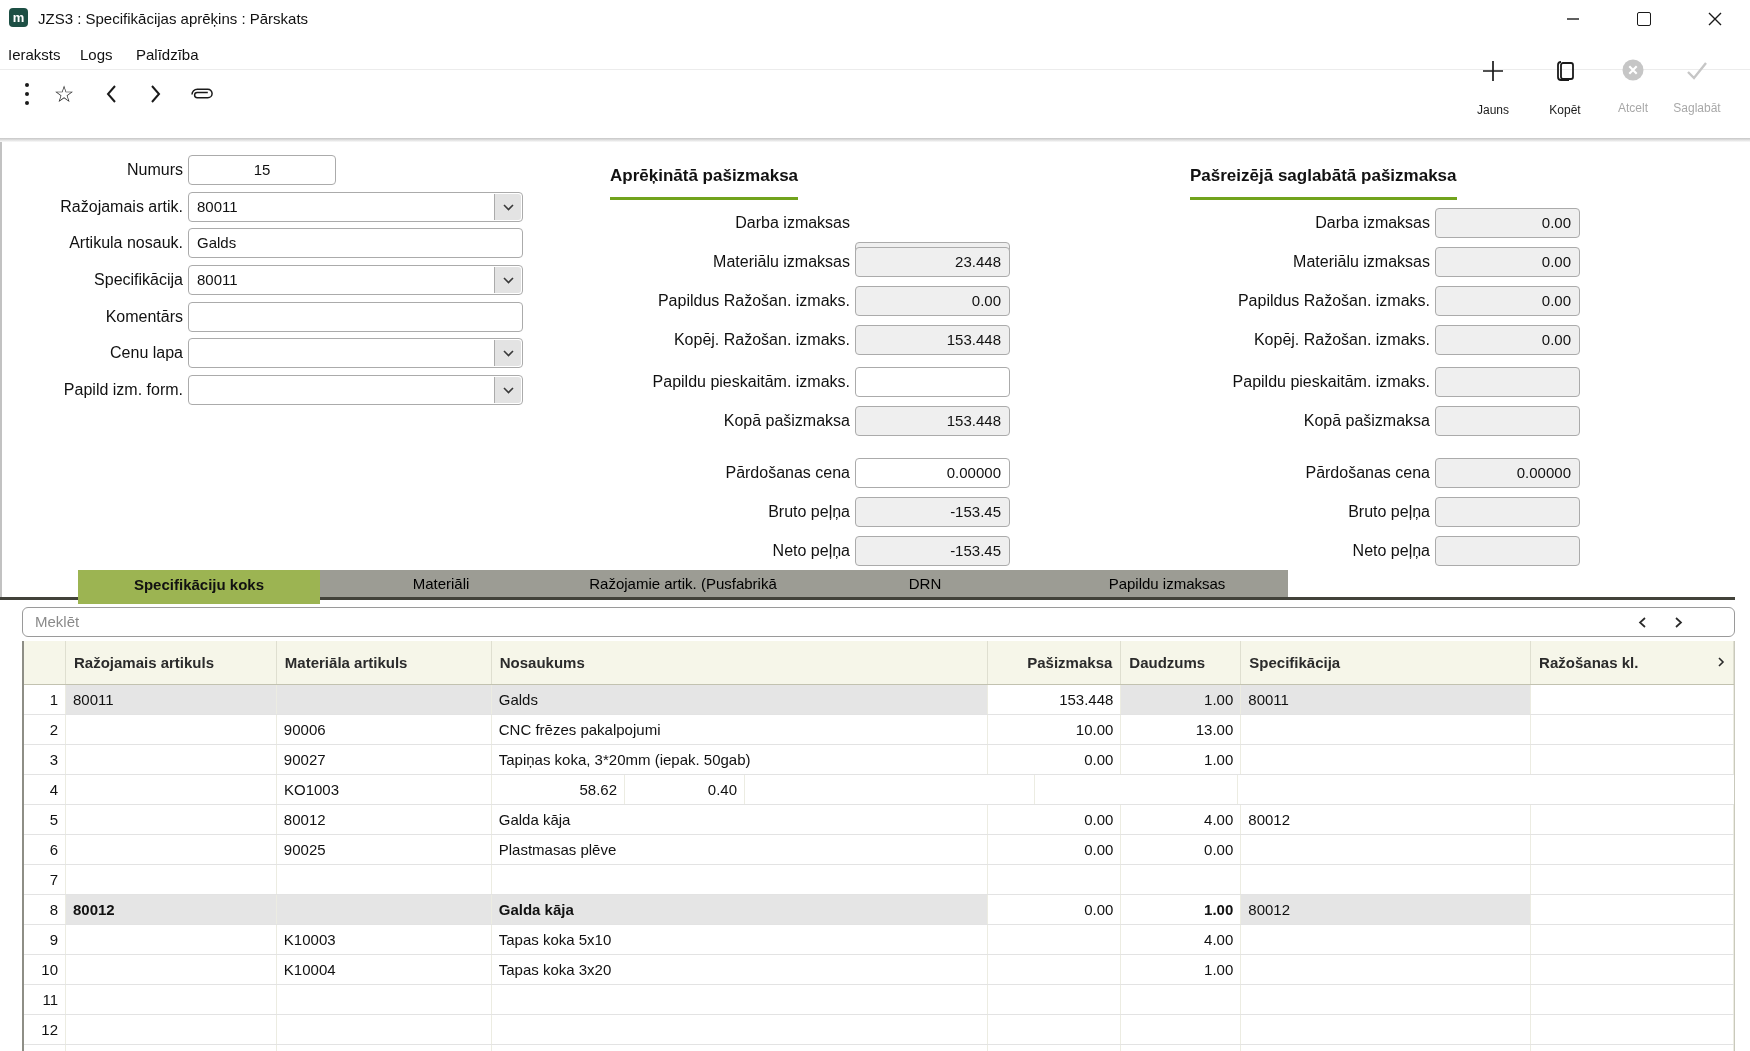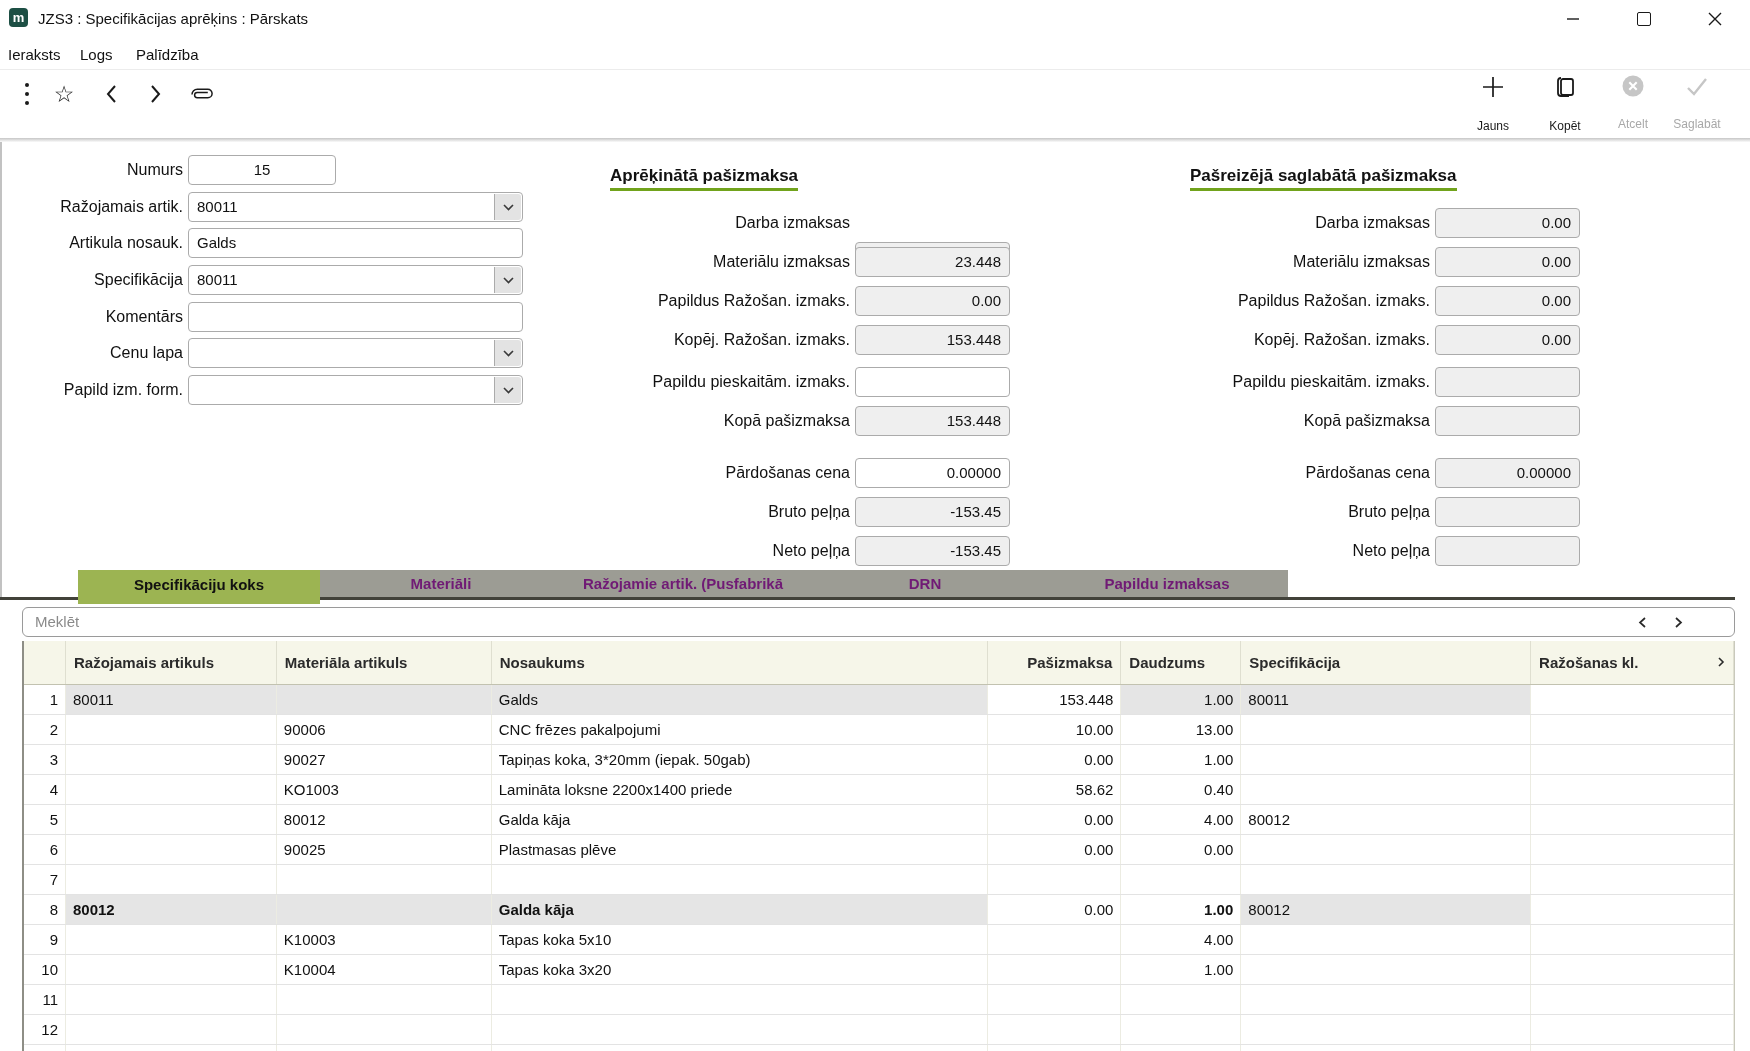--- a/index.html
+++ b/index.html
@@ -15,44 +15,44 @@
   .winbtn{position:absolute;top:0;width:58px;height:38px;display:flex;align-items:center;justify-content:center;}
   .maxbox{width:12px;height:12px;border:1.4px solid #1a1a1a;border-radius:2px;display:block;}
 
   
   .menubar{position:absolute;top:40px;left:0;width:1750px;height:29px;border-bottom:1px solid #ECECEC;}
   .menu-item{position:absolute;top:0;height:29px;display:flex;align-items:center;font-size:15px;cursor:default;}
 
   
   .tico{position:absolute;top:76px;width:34px;height:36px;display:flex;align-items:center;justify-content:center;}
   .star-glyph{font-size:23px;line-height:23px;color:#1a1a1a;}
-  .tbtn{position:absolute;top:74px;width:64px;height:50px;display:flex;flex-direction:column;align-items:center;gap:19px;}
+  .tbtn{position:absolute;top:58px;width:64px;height:50px;display:flex;flex-direction:column;align-items:center;gap:19px;}
   .tbtn .ic{height:28px;display:flex;align-items:center;justify-content:center;}
   .tbtn .lbl{font-size:12px;color:#1a1a1a;}
   .tbtn.disabled .lbl{color:#A8A8A8;}
 
   .sep{position:absolute;top:138px;left:0;width:1750px;height:4px;background:linear-gradient(#C6C6C6,#FAFAFA);}
   .leftedge{position:absolute;top:142px;left:0;width:2px;height:456px;background:#C2C2C2;}
 
   
   .flabel{position:absolute;left:0;width:183px;height:30px;line-height:30px;font-size:16px;text-align:right;white-space:nowrap;}
   .finput{position:absolute;height:30px;box-sizing:border-box;border:1px solid #ABABAB;border-radius:4px;
           background:#fff;font-size:15px;line-height:28px;padding:0 8px;white-space:nowrap;overflow:hidden;}
   .finput.ro{background:#EFEFEF;}
   .finput.tr{text-align:right;}
   .clabel{position:absolute;width:290px;height:30px;line-height:30px;font-size:16px;text-align:right;white-space:nowrap;}
   .arrow{position:absolute;right:1px;top:1px;bottom:1px;width:26px;background:#E3E3E3;border-left:1px solid #ABABAB;
          border-radius:0 3px 3px 0;display:flex;align-items:center;justify-content:center;}
-  .sech{position:absolute;top:166px;font-size:17px;font-weight:bold;padding-bottom:2px;
+  .sech{position:absolute;top:166px;font-size:17px;font-weight:bold;padding-bottom:11px;
         border-bottom:3px solid #71A31C;white-space:nowrap;}
 
   
   .tabline{position:absolute;top:597px;left:0;width:1735px;height:3px;background:#42423A;z-index:2;}
   .tab{position:absolute;top:570px;width:242px;height:27px;line-height:27px;text-align:center;font-size:15px;
-       color:#701a75;background:#9C9C94;overflow:hidden;white-space:nowrap;z-index:1;cursor:default;font-weight:bold;}
+       color:#000000;background:#9C9C94;overflow:hidden;white-space:nowrap;z-index:1;cursor:default;}
   .tab.active{background:#9CB452;color:#111;font-weight:bold;height:34px;line-height:29px;z-index:3;}
 
   
   .search{position:absolute;top:607px;left:22px;width:1713px;height:30px;box-sizing:border-box;
           border:1px solid #9A9A9A;border-radius:6px;background:#fff;}
   .search .ph{position:absolute;left:12px;top:0;line-height:28px;font-size:15px;color:#8A8A8A;}
   .snav{position:absolute;top:0;width:30px;height:28px;display:flex;align-items:center;justify-content:center;}
 
   
   .grid{position:absolute;top:641px;left:22px;width:1713px;border-left:2px solid #8E8E86;
@@ -301,21 +301,20 @@
         <div class="gc c-nosaukums">Tapiņas koka, 3*20mm (iepak. 50gab)</div>
         <div class="gc c-pasizmaksa right">0.00</div>
         <div class="gc c-daudzums right">1.00</div>
         <div class="gc c-specifikacija"></div>
         <div class="gc c-razosanas"></div>
       </div>
       <div class="grow">
         <div class="gc c-num right">4</div>
         <div class="gc c-razojamais"></div>
         <div class="gc c-materiala">KO1003</div>
-        <div class="gc c-nosaukums">Lamināta loksne 2200x1400 priede</div>
         <div class="gc c-pasizmaksa right">58.62</div>
         <div class="gc c-daudzums right">0.40</div>
         <div class="gc c-specifikacija"></div>
         <div class="gc c-razosanas"></div>
       </div>
       <div class="grow">
         <div class="gc c-num right">5</div>
         <div class="gc c-razojamais"></div>
         <div class="gc c-materiala">80012</div>
         <div class="gc c-nosaukums">Galda kāja</div>

